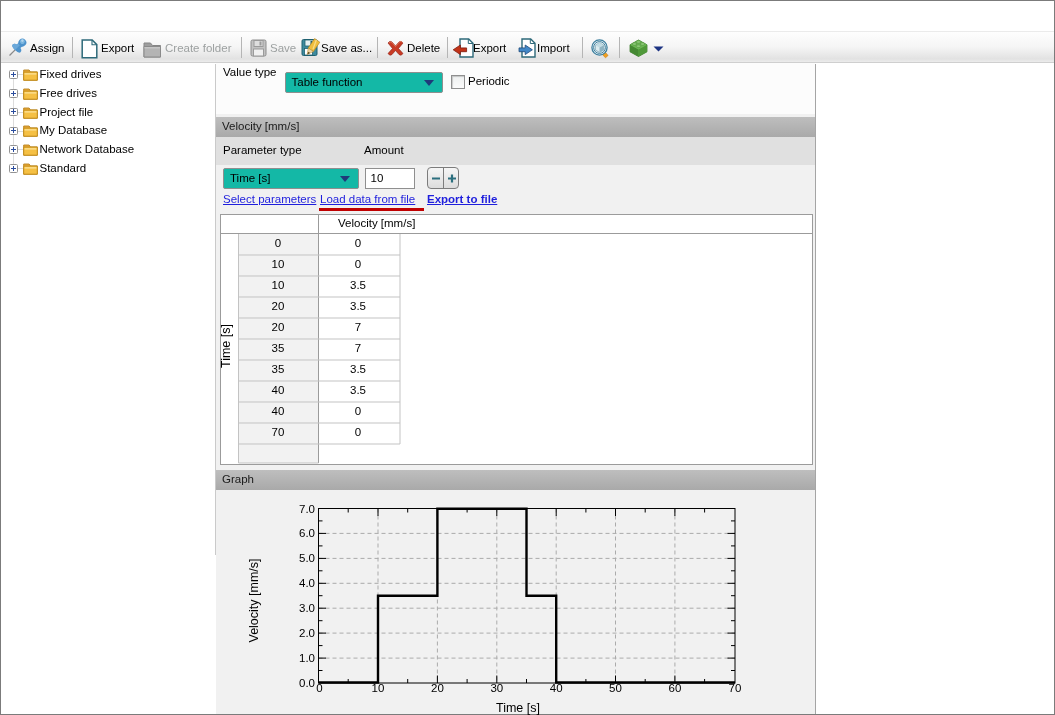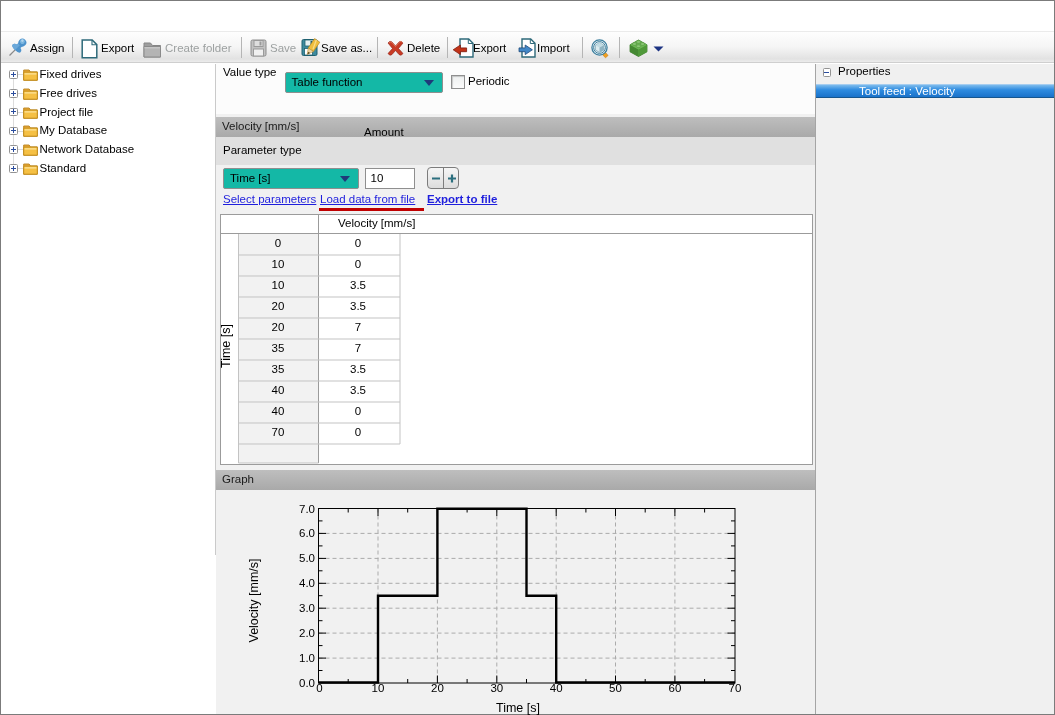--- a/index.html
+++ b/index.html
@@ -221,21 +221,21 @@
     <div class="dd" style="left:68.5px; top:8.5px; width:158px; height:21px;">
       <span class="abs" style="left:6px; top:3px;">Table function</span>
       <span class="arr" style="top:7px;"></span>
     </div>
     <div class="abs" style="left:234.5px; top:11.5px; width:14px; height:14px; background:linear-gradient(#eef0f0,#fbfbfb); border:1px solid #8f8f8f; box-shadow:inset 1px 1px 1px rgba(0,0,0,0.18);"></div>
     <span class="abs" style="left:252px; top:12px;">Periodic</span>
 
     <div class="hbar" style="top:54px;">Velocity [mm/s]</div>
     <div class="strip"></div>
     <span class="abs" style="left:7px; top:81px;">Parameter type</span>
-    <span class="abs" style="left:148px; top:63px;">Amount</span>
+    <span class="abs" style="left:148px; top:81px;">Amount</span>
 
     <div class="dd" style="left:7px; top:104.5px; width:136px; height:21px;">
       <span class="abs" style="left:6px; top:3px;">Time [s]</span>
       <span class="arr" style="top:7px;"></span>
     </div>
     <div class="abs" style="left:148.5px; top:104.5px; width:50px; height:21px; background:#fff; border:1px solid #8f8f8f;">
       <span class="abs" style="left:5px; top:3px;">10</span>
     </div>
     <div class="abs" style="left:211px; top:104px; width:32px; height:22px; border:1px solid #7c7c7c; border-radius:4px; background:linear-gradient(#f6f6f6,#dcdcdc); overflow:hidden;">
       <div class="abs" style="left:15px; top:0; width:1px; height:22px; background:#7c7c7c;"></div>
@@ -390,22 +390,13 @@
           <text x="398.5" y="202">50</text>
         <text x="457.9" y="202">60</text>
           <text x="518" y="202">70</text>
       </g>
       <text x="301" y="221.5" text-anchor="middle" font-size="12.5">Time [s]</text>
       <text x="37" y="114.5" text-anchor="middle" font-size="12.5" transform="rotate(-90 37 110.5)">Velocity [mm/s]</text>
     </g>
   </svg>
 
   <div class="pdiv"></div>
-  <div class="props">
-    <div class="expbox" style="left:6.5px; top:4px;">
-        <span class="h"></span>
-      </div>
-    <span class="abs" style="left:22px; top:1px;">Properties</span>
-    <div class="bluerow">
-        <span style="position:absolute; left:43px; top:1px;">Tool feed : Velocity</span>
-      </div>
-  </div>
 </div>
 
 </body></html>

